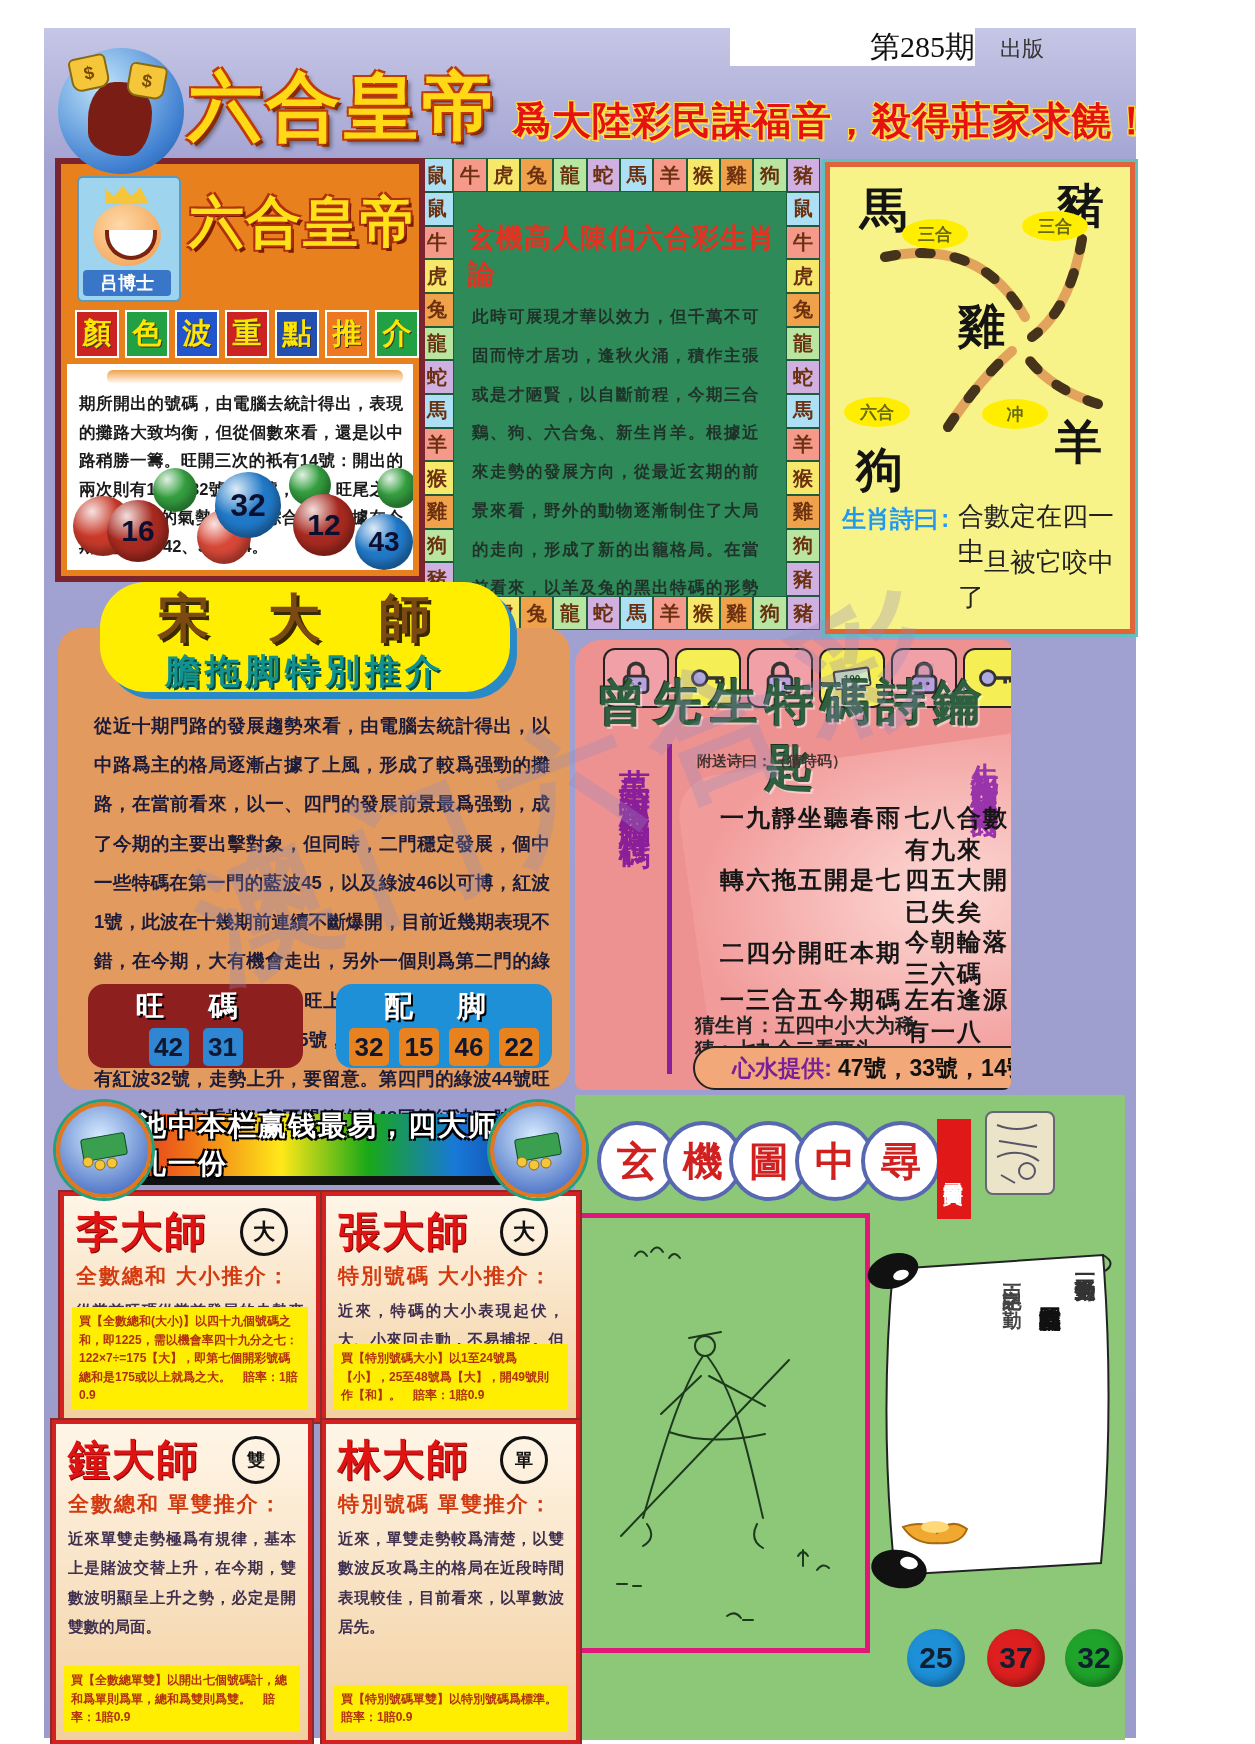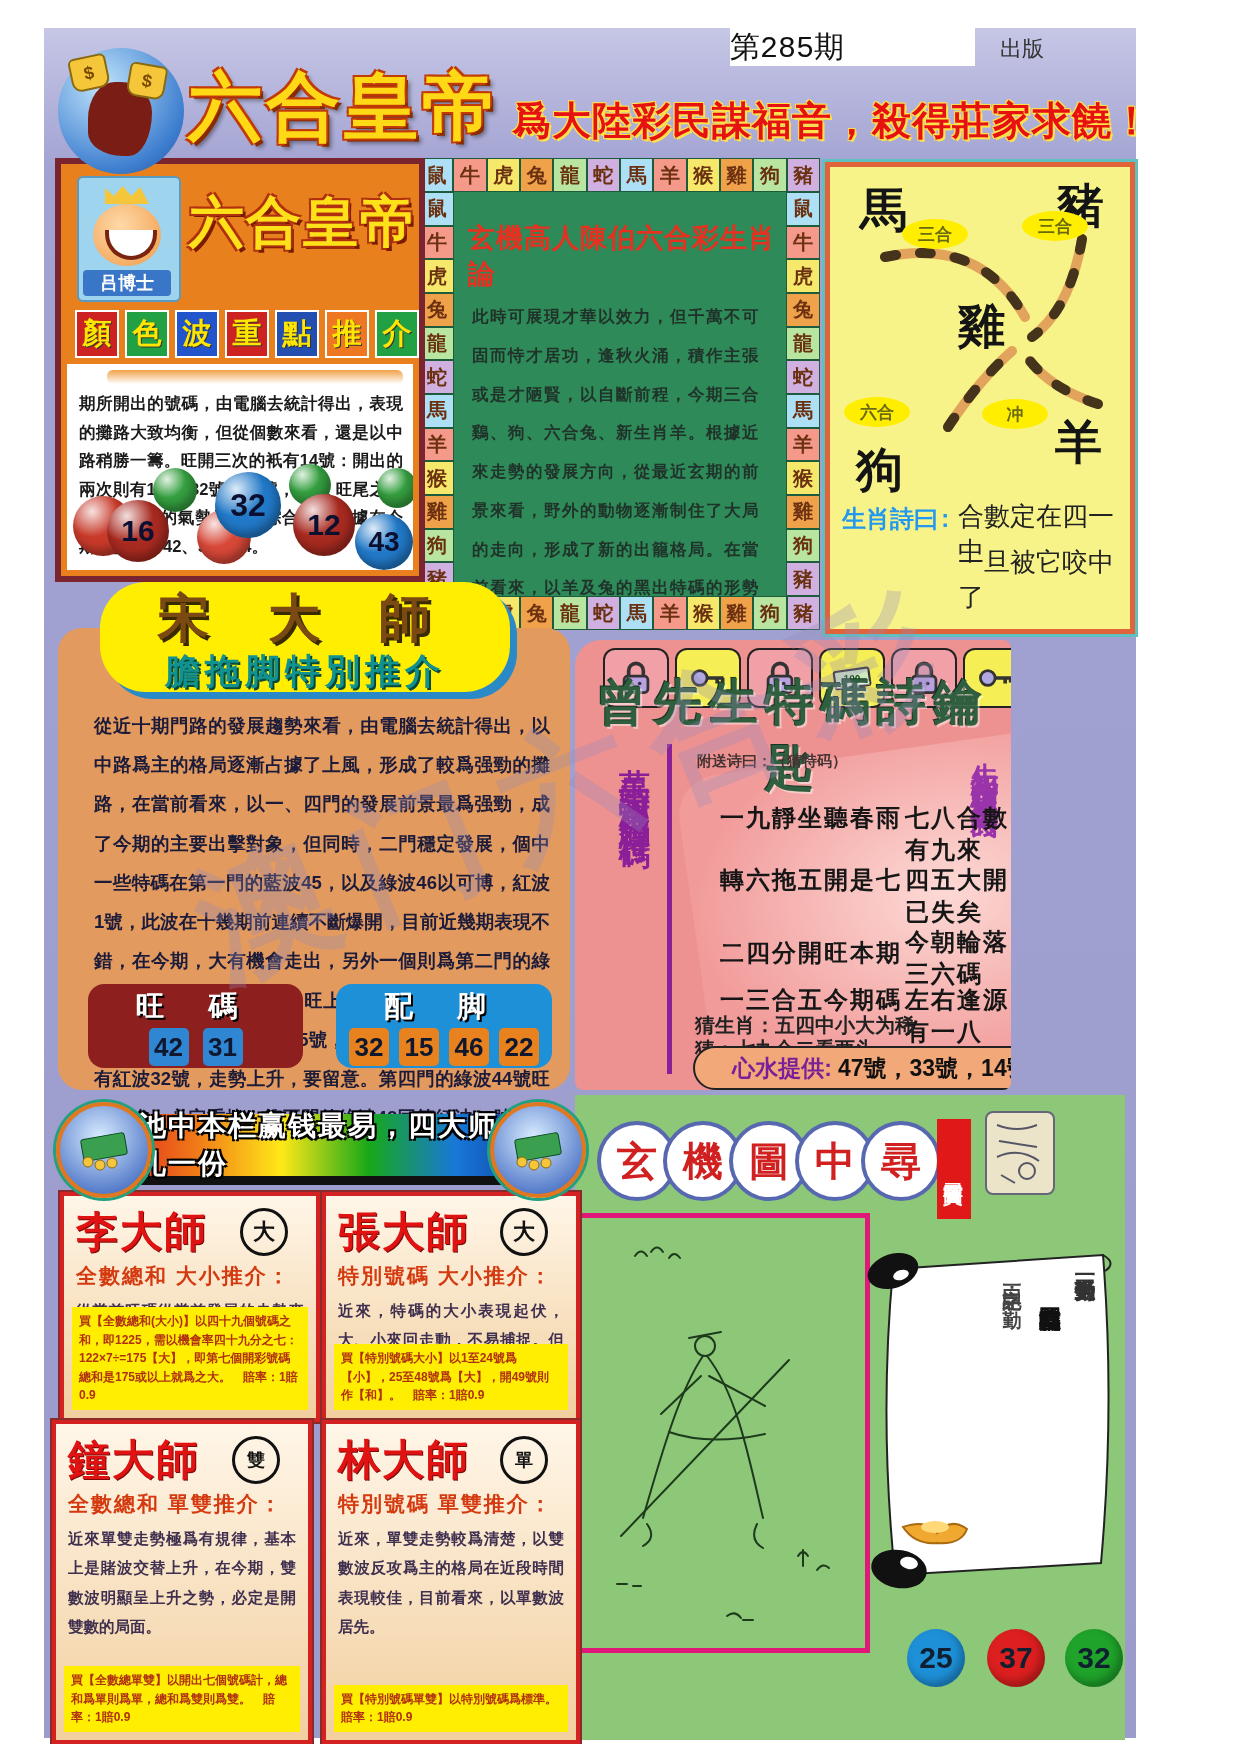--- a/index.html
+++ b/index.html
@@ -5,22 +5,22 @@
   html,body{margin:0;padding:0;}
   body{font-family:"Liberation Sans", sans-serif; background:#ffffff;}
   .page{position:relative;width:1255px;height:1744px;background:#ffffff;overflow:hidden;}
   .canvas{position:absolute;left:44px;top:28px;width:1092px;height:1710px;
     background:linear-gradient(180deg,#c6c6e6 0,#a2a3d2 140px,#9b9ccb 100%);}
   .abs{position:absolute;}
   .watermark{position:absolute;left:205px;top:845px;font-size:135px;font-weight:bold;
     color:rgba(150,140,185,0.30);letter-spacing:26px;white-space:nowrap;
     transform:rotate(-22deg);transform-origin:left center;z-index:40;pointer-events:none;}
   
-  .issue-box{left:730px;top:28px;width:245px;height:38px;background:#fff;display:flex;align-items:center;justify-content:flex-start;
-    font-family:Liberation Mono, monospace;font-size:30px;color:#111;z-index:5;}
+  .issue-box{left:730px;top:28px;width:245px;height:38px;background:#fff;display:flex;align-items:center;justify-content:flex-end;
+    font-family:Liberation Serif, serif;font-size:30px;color:#111;z-index:5;}
   .publisher{left:1000px;top:34px;font-size:22px;color:#333;z-index:5;}
   .logo{left:58px;top:48px;width:126px;height:126px;border-radius:50%;
     background:radial-gradient(circle at 35% 30%,#bfe4fb,#3f7fd0 70%,#1d4f9a);z-index:6;}
   .logo .bull{position:absolute;left:30px;top:34px;width:64px;height:74px;background:#7a1d14;
     border-radius:46% 54% 40% 60%/55% 45% 65% 35%;}
   .logo .bag{position:absolute;width:34px;height:30px;background:#f5c63a;border:2px solid #8a6a10;border-radius:6px 6px 10px 10px;
     display:flex;align-items:center;justify-content:center;font-weight:bold;color:#7a4a00;font-size:18px;}
   .main-title{left:188px;top:58px;font-size:74px;font-weight:bold;color:#ffd915;letter-spacing:4px;z-index:6;
     text-shadow:-2px -2px 0 #c23a06,2px -2px 0 #c23a06,-2px 2px 0 #c23a06,3px 3px 0 #8a2a00,5px 5px 4px rgba(0,0,0,.4);}
   .slogan{left:512px;top:94px;font-size:39px;font-weight:bold;color:#e61212;letter-spacing:1px;z-index:6;

